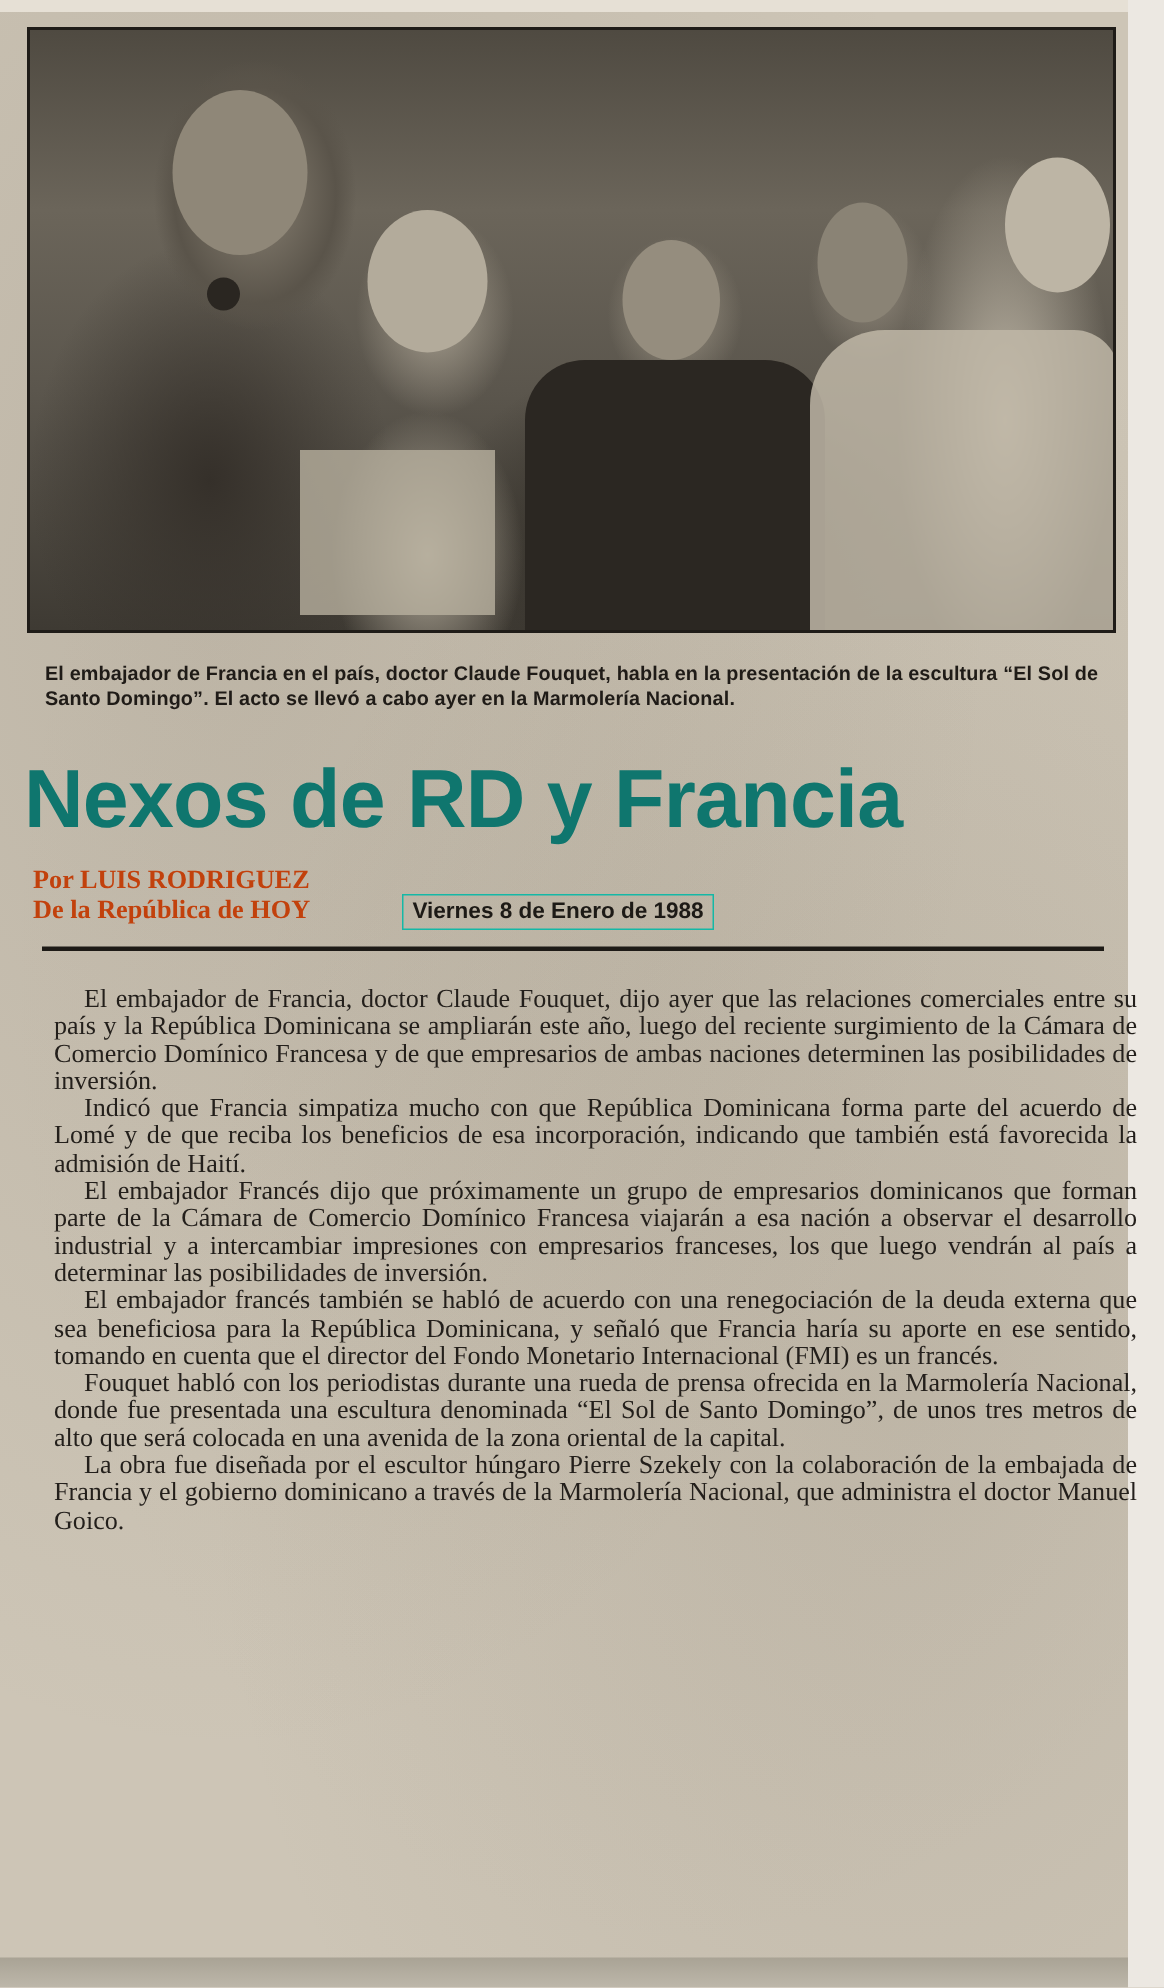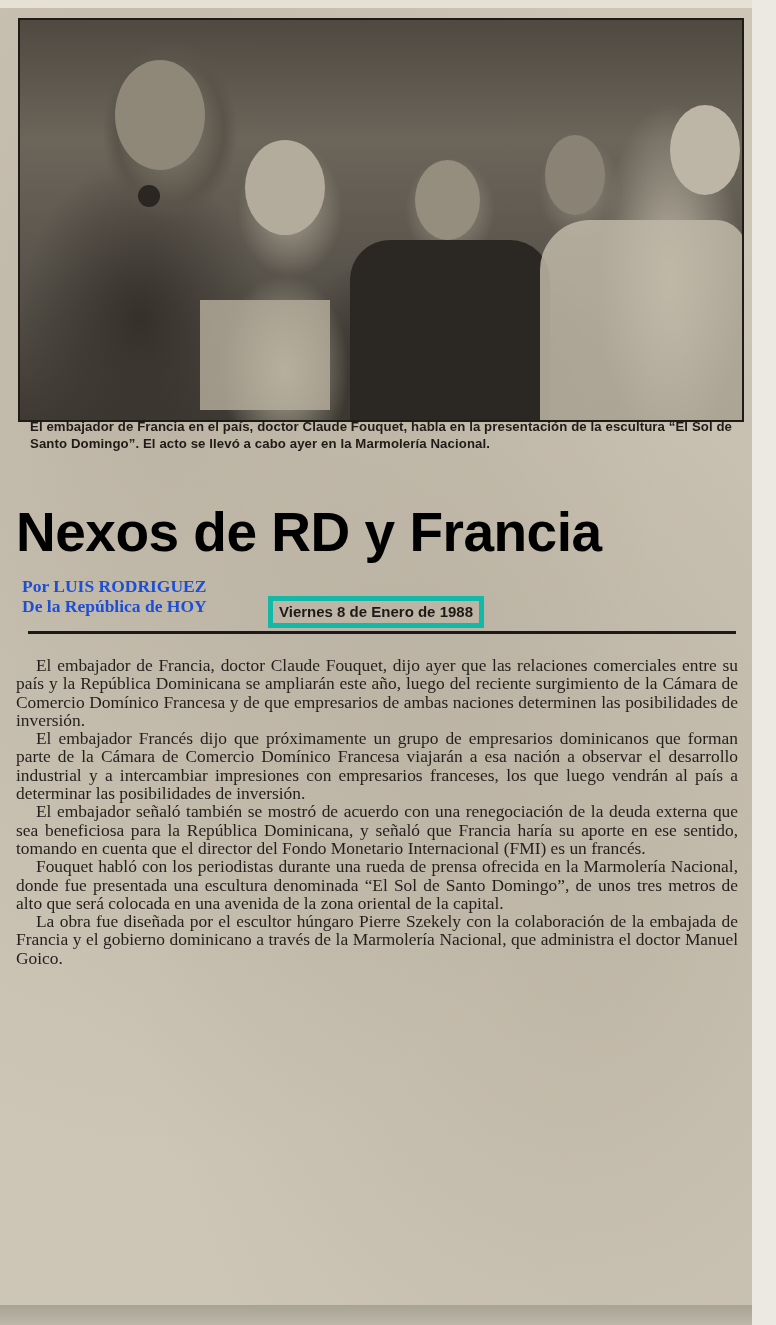--- a/index.html
+++ b/index.html
@@ -37,48 +37,48 @@
       radial-gradient(ellipse 60px 70px at 430px 190px, #9b9384 0%, transparent 75%),
       radial-gradient(ellipse 55px 70px at 560px 170px, #8f877a 0%, transparent 75%),
       radial-gradient(ellipse 90px 220px at 650px 260px, #c1b9a9 0%, transparent 80%),
       radial-gradient(ellipse 80px 120px at 265px 350px, #b2aa9a 0%, transparent 80%),
       radial-gradient(ellipse 200px 140px at 430px 330px, #2c2822 0%, transparent 80%),
       radial-gradient(ellipse 150px 200px at 120px 300px, #35302a 0%, transparent 80%),
       linear-gradient(180deg, #4f4a41 0%, #6b655a 30%, #5b564d 60%, #3e3a33 100%);
   }
   .photo .figure { position: absolute; border-radius: 50%; }
   .caption {
-    position: absolute; left: 30px; top: 418px; width: 720px;
+    position: absolute; left: 30px; top: 440px; width: 720px;
     font-family: "Liberation Sans", sans-serif;
     font-weight: bold; font-size: 13.2px; line-height: 17px;
     color: #1f1b17; letter-spacing: 0.1px;
   }
   .headline {
     position: absolute; left: 16px; top: 500px; width: 740px;
     font-family: "Liberation Sans", sans-serif;
     font-weight: bold; font-size: 55px; line-height: 64px;
-    letter-spacing: -0.5px; color: #000000;
+    letter-spacing: -0.5px; color: #0f766e;
   }
   .byline {
     position: absolute; left: 22px; top: 576px;
     font-family: "Liberation Serif", serif; font-weight: bold;
-    font-size: 17.5px; line-height: 20px; color: #1d4ed8;
+    font-size: 17.5px; line-height: 20px; color: #c2410c;
   }
   .dateline {
     position: absolute; left: 268px; top: 596px; height: 22px;
-    padding: 0 6px; border: 5px solid #14b8a6;
+    padding: 0 6px; border: 1px solid #14b8a6;
     font-family: "Liberation Sans", sans-serif; font-weight: bold;
     font-size: 15px; line-height: 22px; color: #1d1a16;
   }
   .rule {
     position: absolute; left: 28px; top: 631px; width: 708px; height: 3px;
     background: #1d1a16;
   }
   .body-text {
-    position: absolute; left: 16px; top: 656px; width: 722px;
+    position: absolute; left: 36px; top: 656px; width: 722px;
     font-family: "Liberation Serif", serif;
     font-size: 17.4px; line-height: 18.3px; color: #231f1b;
     text-align: justify;
   }
   .body-text p { margin: 0; text-indent: 20px; text-align: justify; text-align-last: left; }
 </style>
 </head>
 <body>
 
 <div class="paper"></div>
@@ -105,17 +105,18 @@
   <div>Por LUIS RODRIGUEZ</div>
   <div>De la República de HOY</div>
 </div>
 
 <div class="dateline">Viernes 8 de Enero de 1988</div>
 
 <div class="rule"></div>
 
 <div class="body-text">
   <p>El embajador de Francia, doctor Claude Fouquet, dijo ayer que las relaciones comerciales entre su país y la República Dominicana se ampliarán este año, luego del reciente surgimiento de la Cámara de Comercio Domínico Francesa y de que empresarios de ambas naciones determinen las posibilidades de inversión.</p>
+  <p>Indicó que Francia simpatiza mucho con que República Dominicana forma parte del acuerdo de Lomé y de que reciba los beneficios de esa incorporación, indicando que también está favorecida la admisión de Haití.</p>
   <p>El embajador Francés dijo que próximamente un grupo de empresarios dominicanos que forman parte de la Cámara de Comercio Domínico Francesa viajarán a esa nación a observar el desarrollo industrial y a intercambiar impresiones con empresarios franceses, los que luego vendrán al país a determinar las posibilidades de inversión.</p>
-  <p>El embajador señaló también se mostró de acuerdo con una renegociación de la deuda externa que sea beneficiosa para la República Dominicana, y señaló que Francia haría su aporte en ese sentido, tomando en cuenta que el director del Fondo Monetario Internacional (FMI) es un francés.</p>
+  <p>El embajador francés también se habló de acuerdo con una renegociación de la deuda externa que sea beneficiosa para la República Dominicana, y señaló que Francia haría su aporte en ese sentido, tomando en cuenta que el director del Fondo Monetario Internacional (FMI) es un francés.</p>
   <p>Fouquet habló con los periodistas durante una rueda de prensa ofrecida en la Marmolería Nacional, donde fue presentada una escultura denominada “El Sol de Santo Domingo”, de unos tres metros de alto que será colocada en una avenida de la zona oriental de la capital.</p>
   <p>La obra fue diseñada por el escultor húngaro Pierre Szekely con la colaboración de la embajada de Francia y el gobierno dominicano a través de la Marmolería Nacional, que administra el doctor Manuel Goico.</p>
 </div>
 
 </body></html>

